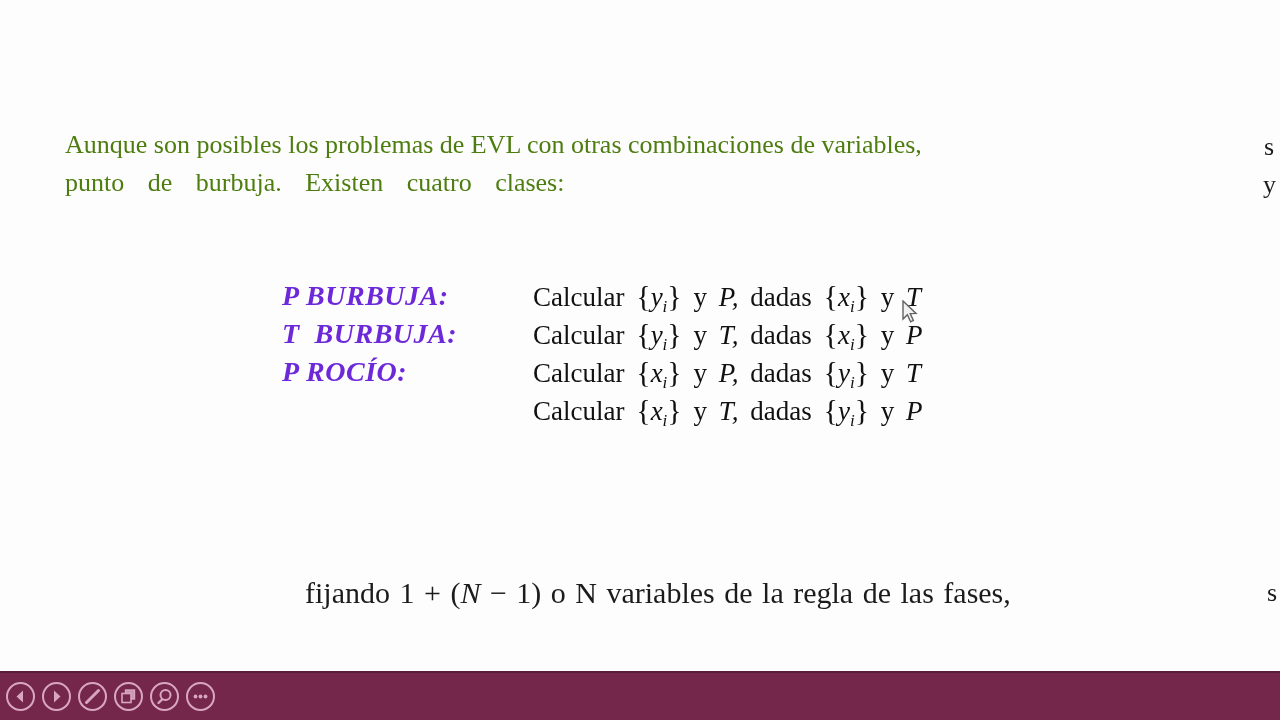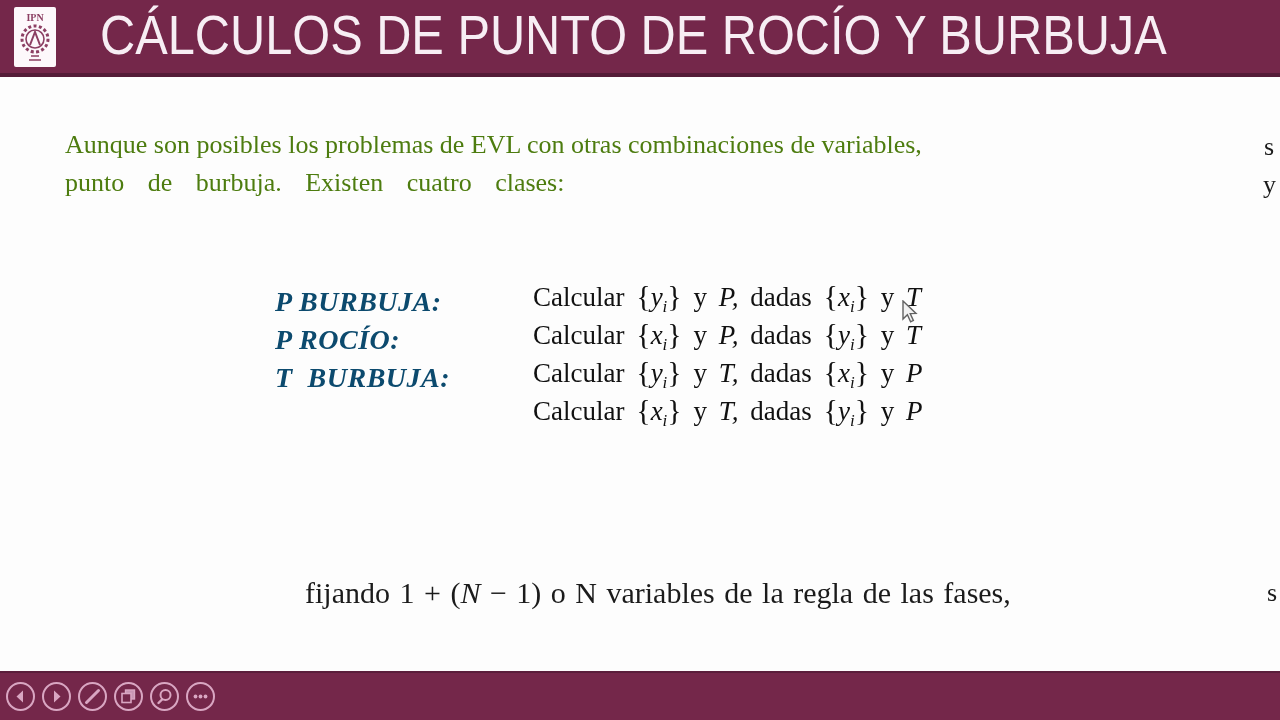--- a/index.html
+++ b/index.html
@@ -29,23 +29,23 @@
   }
   .jline{
     height:38px;line-height:38px;white-space:nowrap;
     text-align:justify;text-align-last:justify;text-justify:inter-word;
   }
   .jline::after{content:"";display:inline-block;width:100%;}
   .lline{height:38px;line-height:38px;word-spacing:17px;}
   .classes{position:absolute;left:0;top:277px;width:1280px;}
   .crow{position:relative;height:38px;}
   .clabel{
-    position:absolute;left:275px;top:0;line-height:38px;
-    font-weight:bold;font-style:italic;font-size:28px;color:#0c4a6e;
-    letter-spacing:0.5px;white-space:pre;margin-top:6px;
+    position:absolute;left:282px;top:0;line-height:38px;
+    font-weight:bold;font-style:italic;font-size:28px;color:#6d28d9;
+    letter-spacing:0.5px;white-space:pre;
   }
   .cdef{
     position:absolute;left:533px;top:0;line-height:38px;
     font-size:27px;color:#111;word-spacing:5px;white-space:nowrap;
   }
   .cdef i{font-size:27px;}
   .cdef sub{font-size:17px;font-style:italic;line-height:0;}
   .brace{font-size:30px;}
   .footline{
     position:absolute;left:305px;top:574px;height:38px;line-height:38px;
@@ -70,34 +70,20 @@
     display:flex;align-items:center;justify-content:center;
     padding:0;cursor:pointer;box-sizing:border-box;
   }
   .ctrl svg{display:block;}
 </style>
 </head>
 <body>
 
 <div class="stage">
 
-  <header class="topbar">
-    <div class="logo-box">
-      <svg width="38" height="56" viewBox="0 0 38 56">
-        <g fill="none" stroke="#8c3f63">
-          <text x="19" y="12" text-anchor="middle" font-size="10" font-family="Liberation Serif, serif" font-weight="bold" fill="#8c3f63" stroke="none">IPN</text>
-          <circle cx="19" cy="30" r="13" stroke-width="3" stroke-dasharray="3 2.4"></circle>
-          <circle cx="19" cy="30" r="9" stroke-width="1.6"></circle>
-          <path d="M14 36 L19 23 L24 36" stroke-width="2"></path>
-          <path d="M13 51 h12 M15 47 h8" stroke-width="1.4"></path>
-        </g>
-      </svg>
-    </div>
-    <h1 class="slide-title">CÁLCULOS DE PUNTO DE ROCÍO Y BURBUJA</h1>
-  </header>
 
   <main>
 
     <div class="para">
       <div class="jline">Aunque son posibles los problemas de EVL con otras combinaciones de variables,</div>
       <div class="lline">punto de burbuja. Existen cuatro clases:</div>
     </div>
 
     <div class="classes">
 
@@ -109,44 +95,44 @@
           <span>y</span>
           <i>P,</i>
           <span>dadas</span>
           <span><span class="brace">{</span><i>x</i><sub>i</sub><span class="brace">}</span></span>
           <span>y</span>
           <i>T</i>
         </span>
       </div>
 
       <div class="crow">
+        <span class="clabel">T&nbsp;&nbsp;BURBUJA:</span>
+        <span class="cdef">
+          <span>Calcular</span>
+          <span><span class="brace">{</span><i>y</i><sub>i</sub><span class="brace">}</span></span>
+          <span>y</span>
+          <i>T,</i>
+          <span>dadas</span>
+          <span><span class="brace">{</span><i>x</i><sub>i</sub><span class="brace">}</span></span>
+          <span>y</span>
+          <i>P</i>
+        </span>
+      </div>
+
+      <div class="crow">
         <span class="clabel">P ROCÍO:</span>
         <span class="cdef">
           <span>Calcular</span>
           <span><span class="brace">{</span><i>x</i><sub>i</sub><span class="brace">}</span></span>
           <span>y</span>
           <i>P,</i>
           <span>dadas</span>
           <span><span class="brace">{</span><i>y</i><sub>i</sub><span class="brace">}</span></span>
           <span>y</span>
           <i>T</i>
-        </span>
-      </div>
-
-      <div class="crow">
-        <span class="clabel">T&nbsp;&nbsp;BURBUJA:</span>
-        <span class="cdef">
-          <span>Calcular</span>
-          <span><span class="brace">{</span><i>y</i><sub>i</sub><span class="brace">}</span></span>
-          <span>y</span>
-          <i>T,</i>
-          <span>dadas</span>
-          <span><span class="brace">{</span><i>x</i><sub>i</sub><span class="brace">}</span></span>
-          <span>y</span>
-          <i>P</i>
         </span>
       </div>
 
       <div class="crow">
         <span class="cdef">
           <span>Calcular</span>
           <span><span class="brace">{</span><i>x</i><sub>i</sub><span class="brace">}</span></span>
           <span>y</span>
           <i>T,</i>
           <span>dadas</span>

